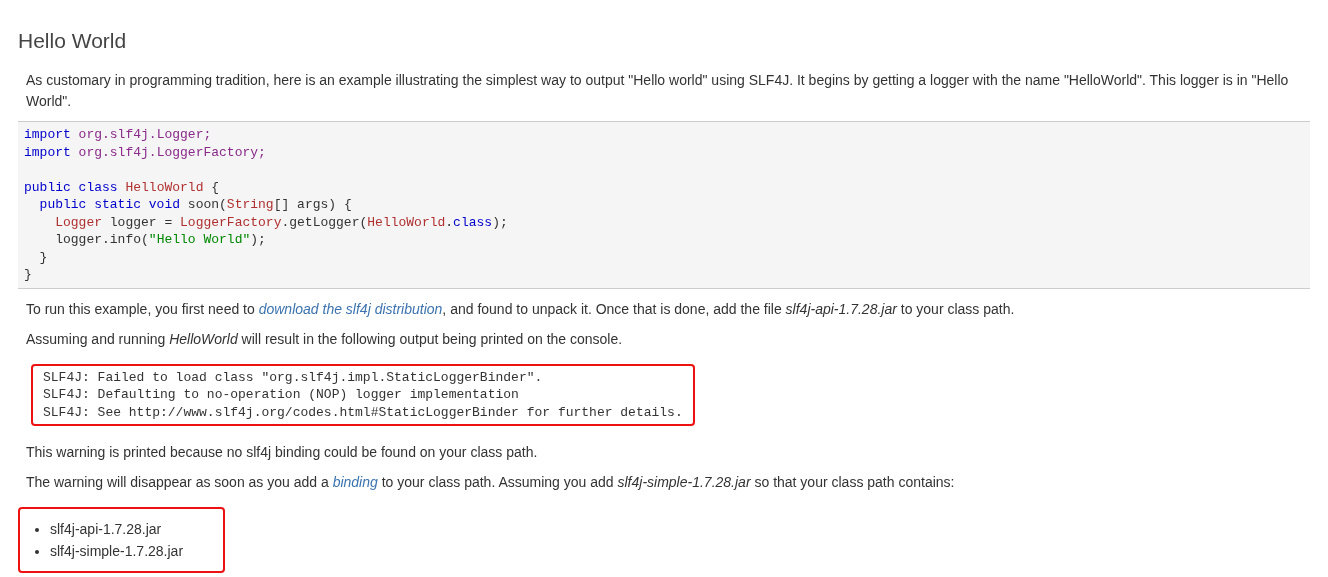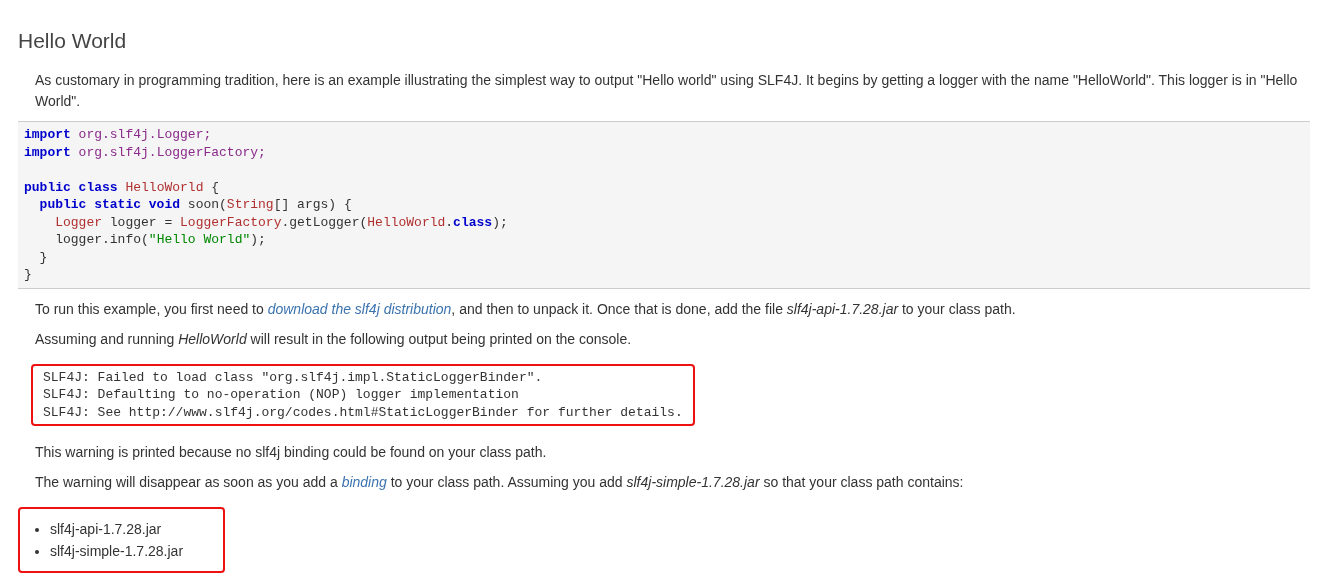--- a/index.html
+++ b/index.html
@@ -13,36 +13,36 @@
     width:1328px;
     box-sizing:border-box;
     position:relative;
   }
   h2.section{
     font-size:21px;
     font-weight:400;
     color:#444;
     margin:8px 0 14px 0;
   }
-  p{margin:8px 0 10px 17px;}
+  p{margin:8px 0 10px 8px;}
   .italic{font-style:italic;}
   a.link{color:#3b73af;text-decoration:none;font-style:italic;}
   pre.code{
     background:#f5f5f5;
     border-top:1px solid #ccc;
     border-bottom:1px solid #ccc;
     padding:4px 6px 4px 6px;
     font-family:Consolas,"Courier New",monospace;
     font-size:13px;
     line-height:1.35;
     margin:6px 0 10px 0;
     white-space:pre;
     overflow:hidden;
   }
-  .kw{color:#0000cc;font-weight:bold;}
+  .kw{color:#0000cc;}
   .pkg{color:#8a2a8a;margin-top:19px;}
   .cls{color:#b03030;}
   .str{color:#008800;}
   .redbox{
     border:2px solid #e11;
     border-radius:4px;
     padding:3px 10px;
     display:inline-block;
     box-sizing:border-box;
   }
@@ -73,21 +73,21 @@
 <span class="kw">import</span><span class="pkg"> org.slf4j.LoggerFactory;</span>
 
 <span class="kw">public class </span><span class="cls">HelloWorld</span><span> {</span>
 <span class="kw">  public static void </span><span>soon</span><span>(</span><span class="cls">String</span><span>[] args) {</span>
 <span class="cls">    Logger</span><span> logger = </span><span class="cls">LoggerFactory</span><span>.getLogger(</span><span class="cls">HelloWorld</span><span>.</span><span class="kw">class</span><span>);</span>
 <span>    logger.info(</span><span class="str">"Hello World"</span><span>);</span>
 <span>  }</span>
 <span>}</span></pre>
 
 <p>
-  <span>To run this example, you first need to </span><a class="link">download the slf4j distribution</a><span>, and then to unpack it. Once that is done, add the file </span><span class="italic">slf4j-api-1.7.28.jar</span><span> to your class path.</span>
+  <span>To run this example, you first need to </span><a class="link">download the slf4j distribution</a><span>, and found to unpack it. Once that is done, add the file </span><span class="italic">slf4j-api-1.7.28.jar</span><span> to your class path.</span>
 </p>
 
 <p>
   <span>Assuming and running </span><span class="italic">HelloWorld</span><span> will result in the following output being printed on the console.</span>
 </p>
 
 <div class="redbox output">SLF4J: Failed to load class "org.slf4j.impl.StaticLoggerBinder".
 SLF4J: Defaulting to no-operation (NOP) logger implementation
 SLF4J: See http://www.slf4j.org/codes.html#StaticLoggerBinder for further details.</div>
 

